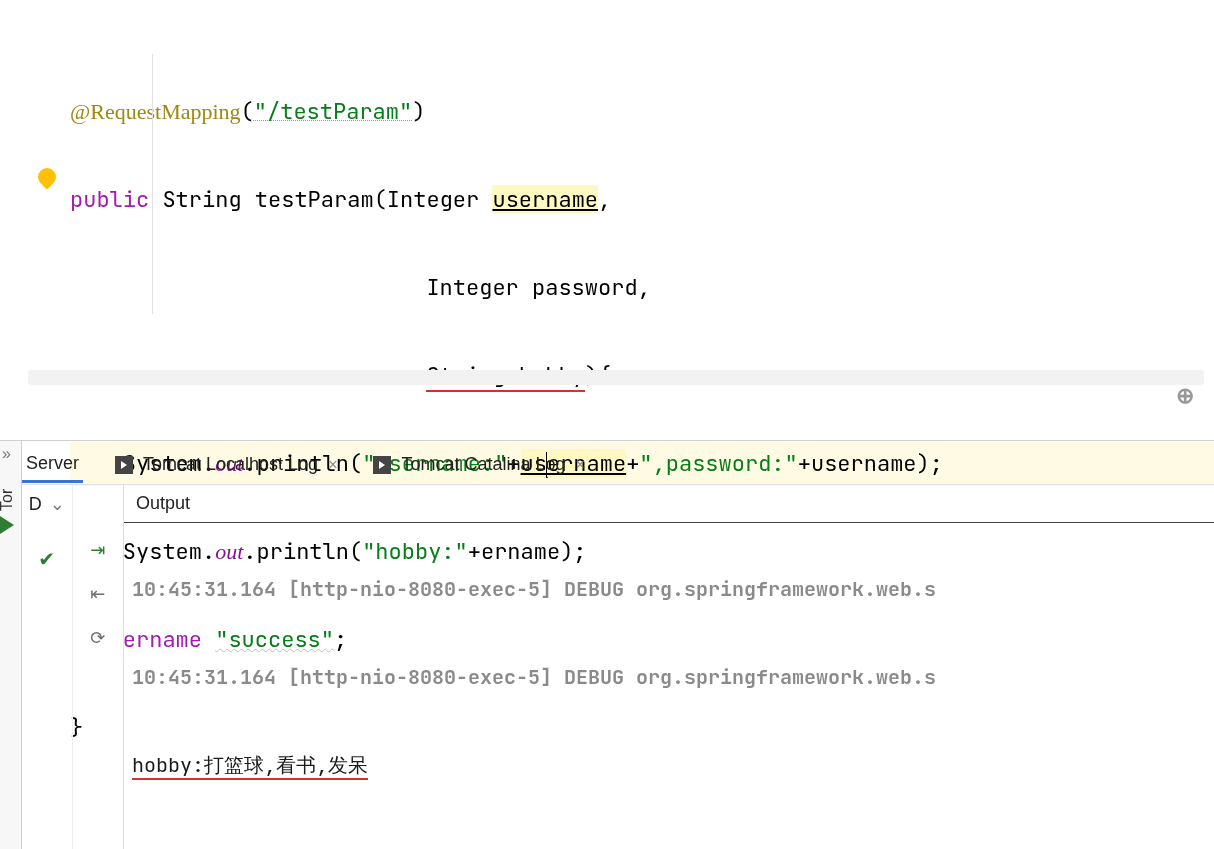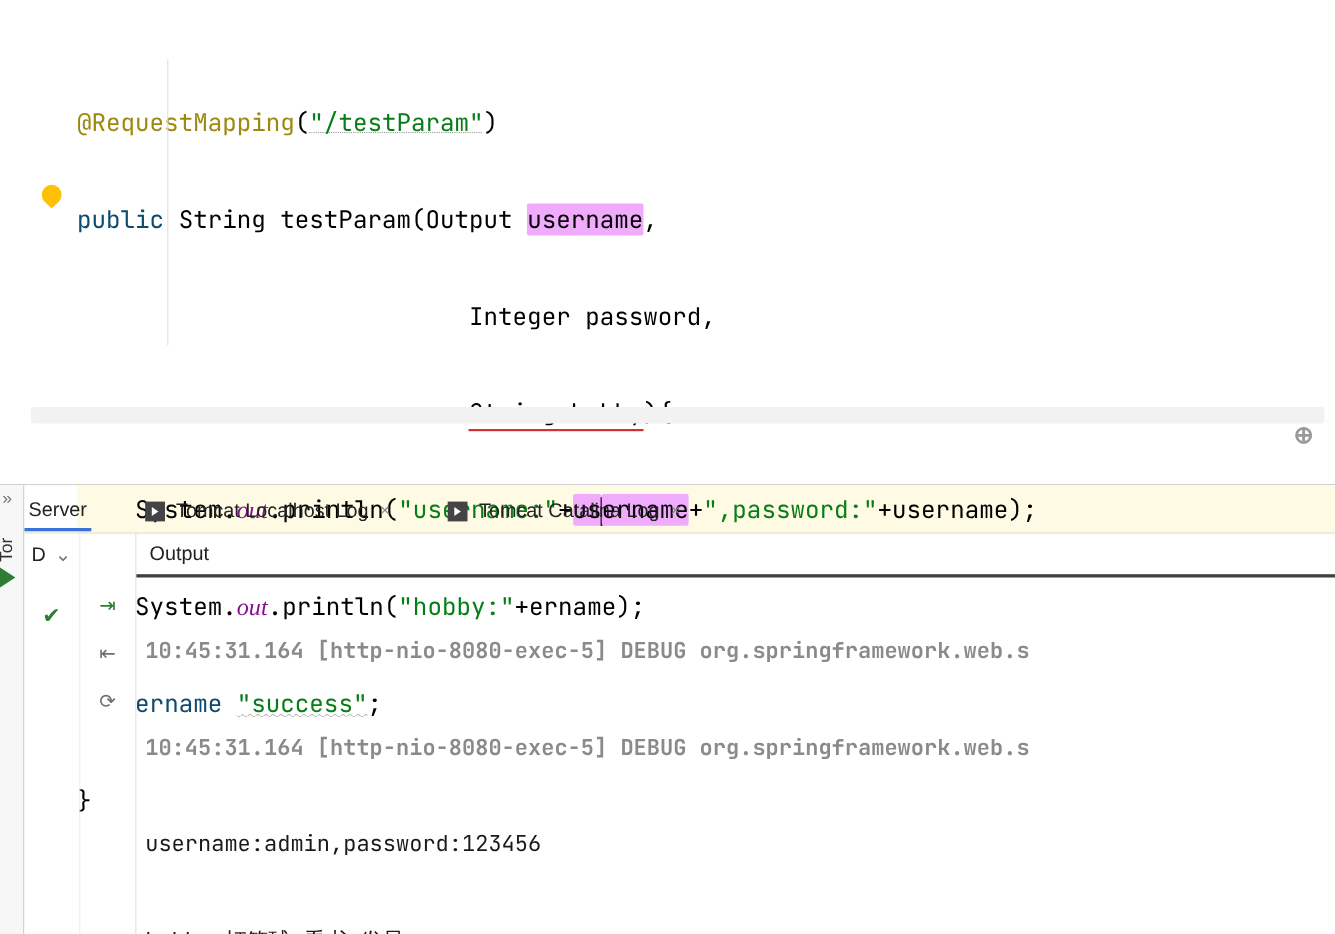--- a/index.html
+++ b/index.html
@@ -36,26 +36,26 @@
     flex: 1;
     font-family: "JetBrains Mono", "Consolas", monospace;
     font-size: 22px;
     line-height: 44px;
     white-space: pre;
     padding-top: 2px;
     position: relative;
   }
   .line { white-space: pre; }
   .line.hl { background: #fffae3; }
-  .ann { color: #9e880d; }
-  .kw { color: #0c4a6e; }
+  .ann { color: #9e880d; font-family: Liberation Serif, serif; }
+  .kw { color: #a21caf; }
   .str { color: #067d17; }
   .fld { color: #871094; font-style: italic; font-family: Liberation Serif, serif; }
   .mtd { color: #000000; }
-  .hl-usage { background: #f0abfc; border-radius: 2px;}
+  .hl-usage { background: #fef9c3; border-radius: 2px; text-decoration: underline;}
   .underline-dotted { text-decoration: underline dotted #999; text-decoration-thickness:1px;}
   .param-underline { border-bottom: 2px solid #d63031; }
   .caret {
     display:inline-block;
     width:2px;height:26px;background:#000;
     vertical-align:middle;margin:0 -1px;
   }
   .scrollbar-h {
     height:15px;
     background:#f2f2f2;
@@ -90,21 +90,21 @@
   .collapse-chev {
     position:absolute;top:4px;left:2px;font-size:16px;color:#777;
   }
   .play-icon{
     position:absolute; top:75px; left:0px;
     width:0;height:0;border-left:14px solid #2e7d32;border-top:9px solid transparent;border-bottom:9px solid transparent;
   }
   .tabs-row {
     display:flex;
     align-items:center;
-    gap:45px;
+    gap:28px;
     padding:8px 10px 4px 0;
     border-bottom:1px solid #e0e0e0;
     height:44px;
   }
   .tab {
     display:flex;align-items:center;gap:10px;
     font-size:18px;color:#222;
     padding:6px 4px;
   }
   .tab.active { border-bottom:3px solid #3874d8; }
@@ -129,21 +129,21 @@
   .left-col .c2 {
     width:52px;display:flex;flex-direction:column;align-items:center;padding-top:8px;gap:22px;
     border-left:1px solid #eee;
   }
   .header2 {
     font-size:18px;color:#222;padding:8px 12px;border-bottom:1px solid #e0e0e0;
     display:flex;align-items:center;gap:8px;
   }
   .chev{color:#777;}
   .output-col { flex:1; display:flex; flex-direction:column;}
-  .output-title{font-size:18px;color:#222;padding:8px 12px;border-bottom:3px solid #404040;}
+  .output-title{font-size:18px;color:#222;padding:8px 12px;border-bottom:1px solid #404040;}
   .console {
     font-family:"JetBrains Mono","Consolas",monospace;
     font-size:20px;
     line-height:44px;
     padding:0 8px;
     white-space:pre;
     overflow:hidden;
   }
   .log-dim{color:#8a8a8a;font-weight:bold;}
   .log-normal{color:#1a1a1a;}
@@ -164,21 +164,21 @@
 </head>
 <body>
 
 <div class="editor-area">
   <div class="gutter">
     <div class="bulb"></div>
   </div>
   <div class="code">
     <div class="guide"></div>
 <div class="line"><span class="ann">@RequestMapping</span><span>(</span><span class="str underline-dotted">"/testParam"</span><span>)</span></div>
-<div class="line"><span class="kw">public</span><span> String </span><span class="mtd">testParam</span><span>(Output </span><span class="hl-usage">username</span><span>,</span></div>
+<div class="line"><span class="kw">public</span><span> String </span><span class="mtd">testParam</span><span>(Integer </span><span class="hl-usage">username</span><span>,</span></div>
 <div class="line">                           Integer password,</div>
 <div class="line"><span>                           </span><span class="param-underline">String hobby</span><span>){</span></div>
 <div class="line hl"><span>    System.</span><span class="fld">out</span><span>.println(</span><span class="str">"username:"</span><span>+</span><span class="hl-usage">us</span><span class="caret"></span><span class="hl-usage">ername</span><span>+</span><span class="str">",password:"</span><span>+username);</span></div>
 <div class="line"><span>    System.</span><span class="fld">out</span><span>.println(</span><span class="str">"hobby:"</span><span>+ername);</span></div>
 <div class="line"><span>    </span><span class="kw">ername</span><span> </span><span class="str str-wavy">"success"</span><span>;</span></div>
 <div class="line">}</div>
   </div>
 </div>
 <div class="scrollbar-h"></div>
 <div class="add-icon">⊕</div>
@@ -219,21 +219,20 @@
           <span class="ic green">⇥</span>
           <span class="ic">⇤</span>
           <span class="ic">⟳</span>
         </div>
       </div>
       <div class="output-col">
         <div class="output-title">Output</div>
         <div class="console">
 <div class="log-dim">10:45:31.164 [http-nio-8080-exec-5] DEBUG org.springframework.web.s</div>
 <div class="log-dim">10:45:31.164 [http-nio-8080-exec-5] DEBUG org.springframework.web.s</div>
-<div class="log-normal">username:admin,password:123456</div>
 <div class="log-normal"><span class="out-underline">hobby:打篮球,看书,发呆</span></div>
 
 
 
         </div>
       </div>
     </div>
   </div>
 </div>
 

